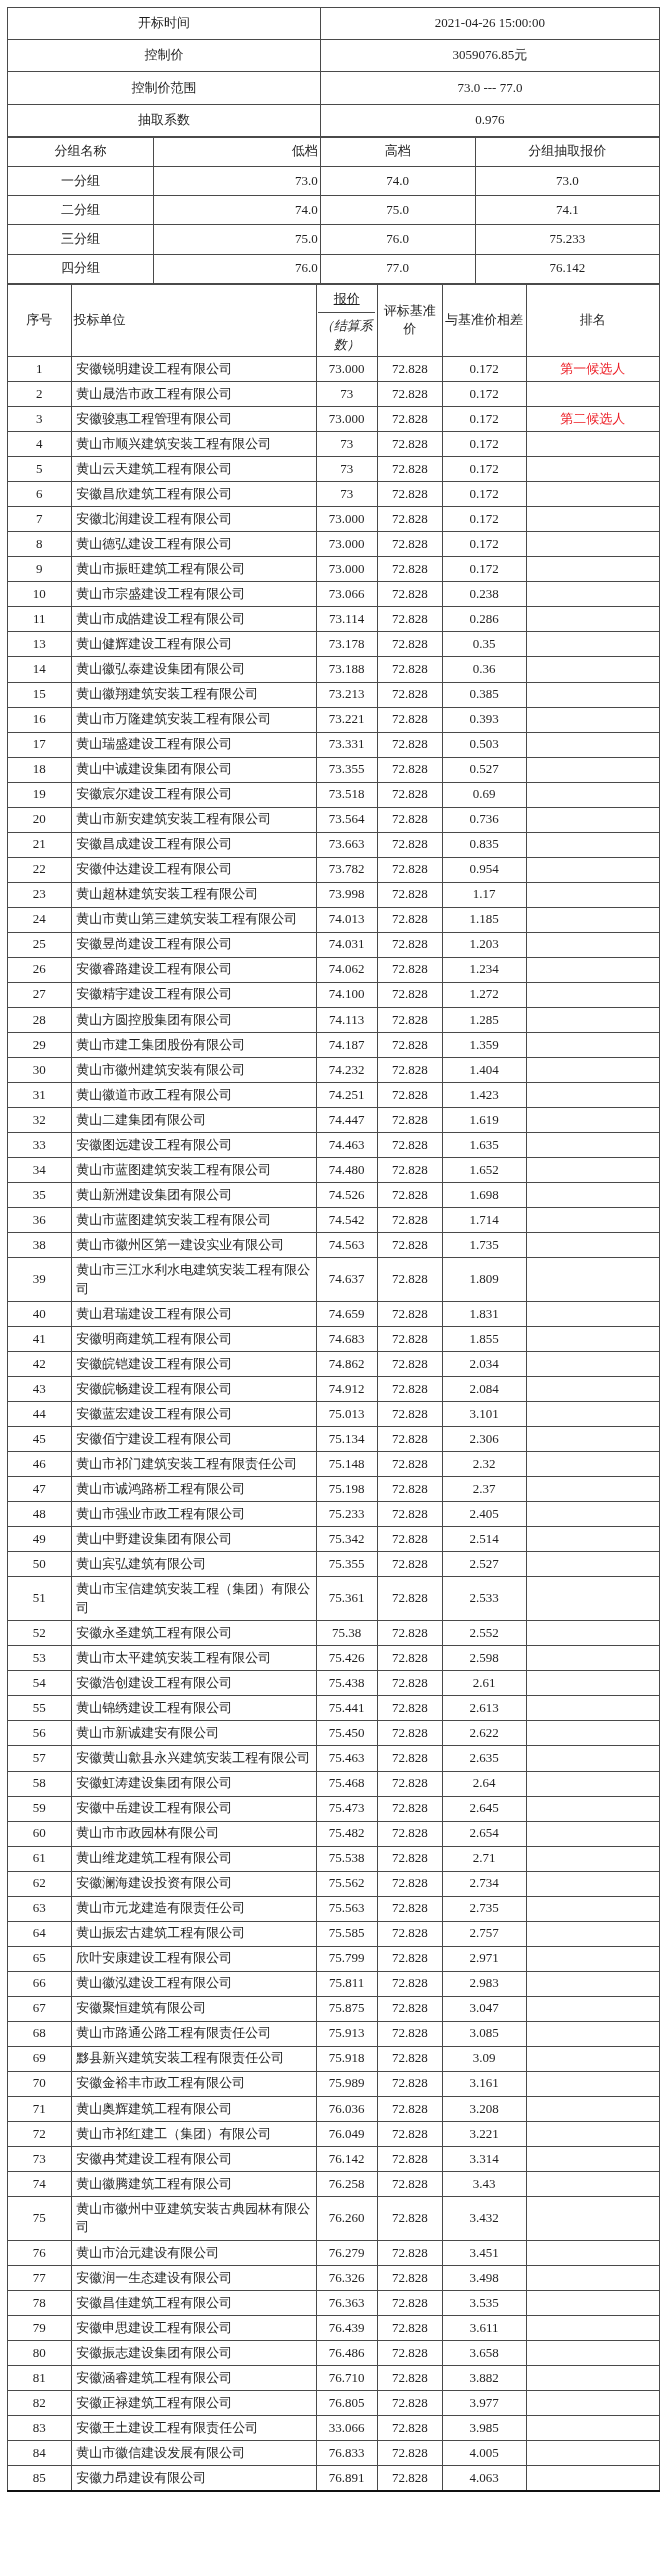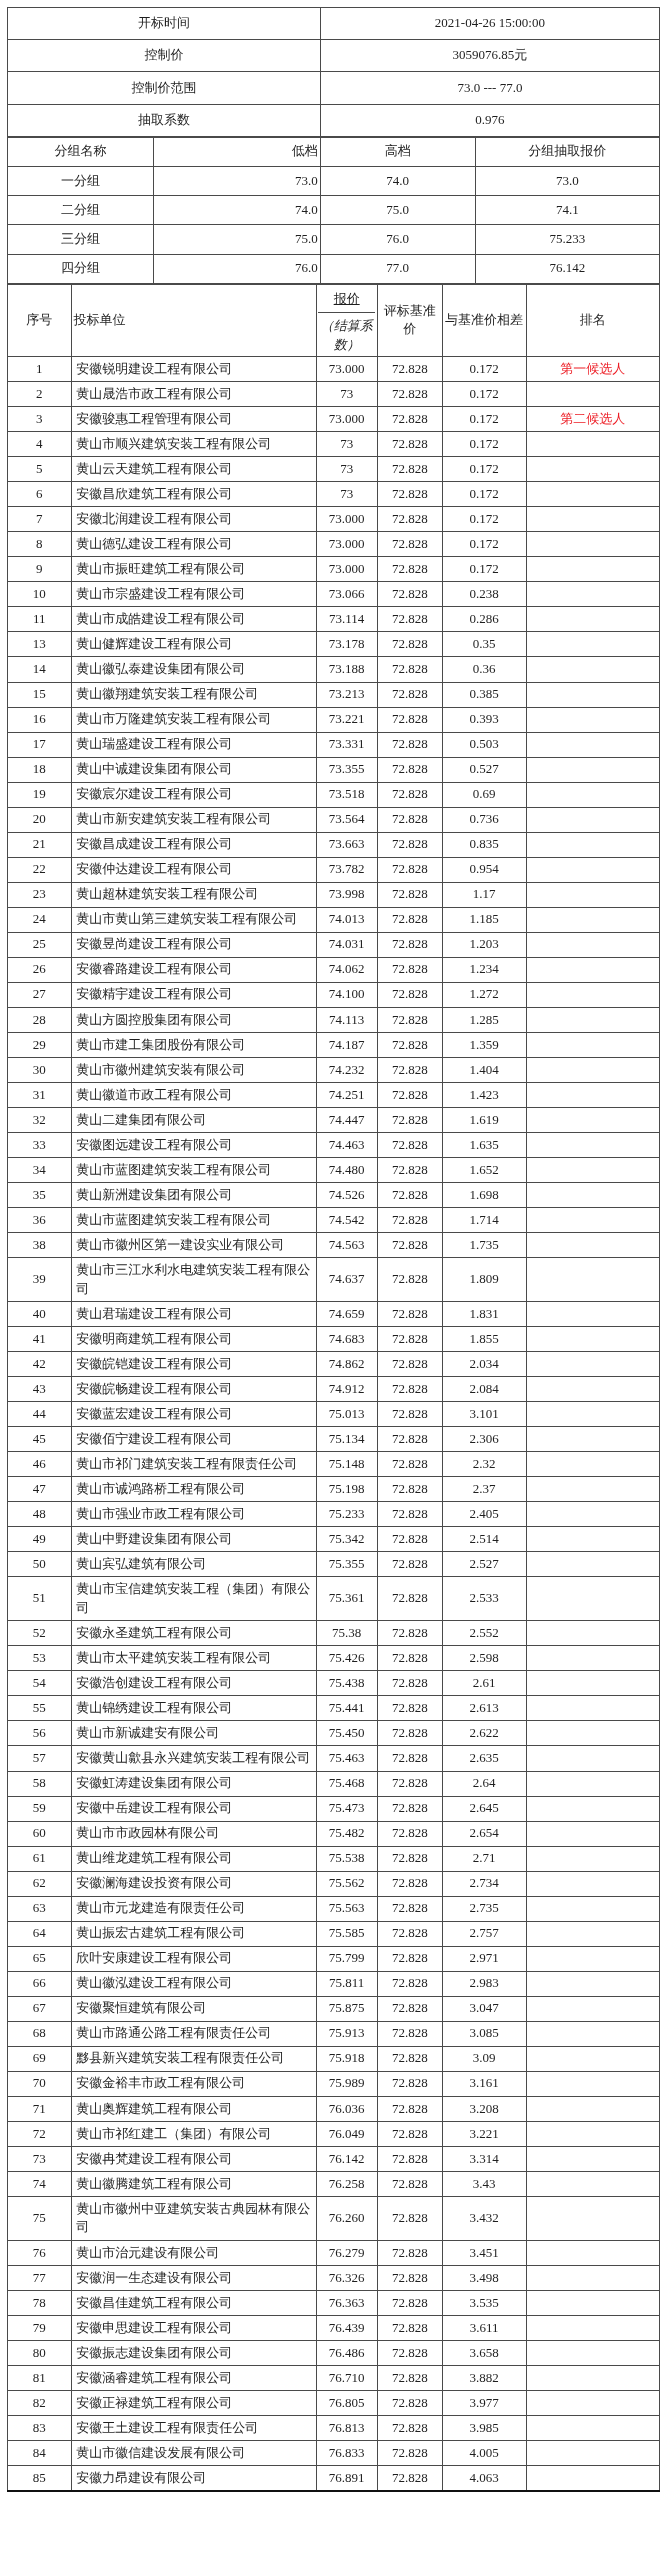--- a/index.html
+++ b/index.html
@@ -747,21 +747,21 @@
           <td class="c-seq">82</td>
           <td class="c-bidder">安徽正禄建筑工程有限公司</td>
           <td class="c-price">76.805</td>
           <td class="c-base">72.828</td>
           <td class="c-diff">3.977</td>
           <td class="c-rank"></td>
         </tr>
         <tr>
           <td class="c-seq">83</td>
           <td class="c-bidder">安徽王土建设工程有限责任公司</td>
-          <td class="c-price">76.813</td>
+          <td class="c-price">33.066</td>
           <td class="c-base">72.828</td>
           <td class="c-diff">3.985</td>
           <td class="c-rank"></td>
         </tr>
         <tr>
           <td class="c-seq">84</td>
           <td class="c-bidder">黄山市徽信建设发展有限公司</td>
           <td class="c-price">76.833</td>
           <td class="c-base">72.828</td>
           <td class="c-diff">4.005</td>

